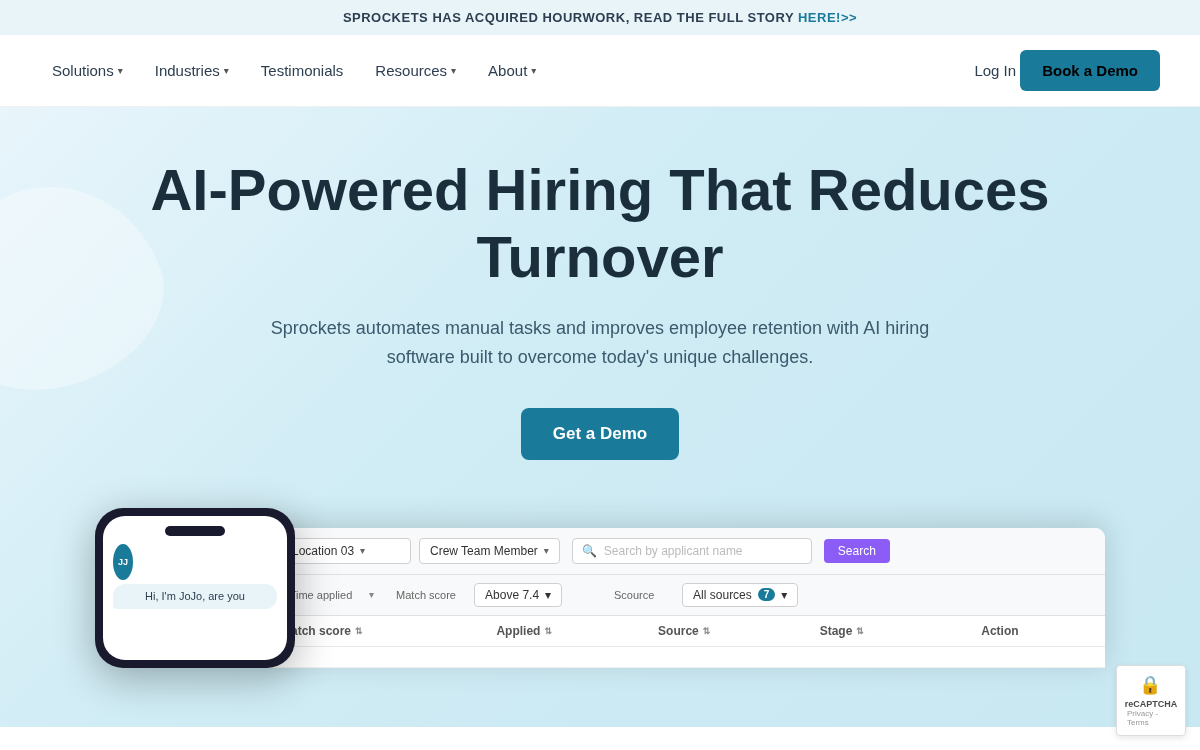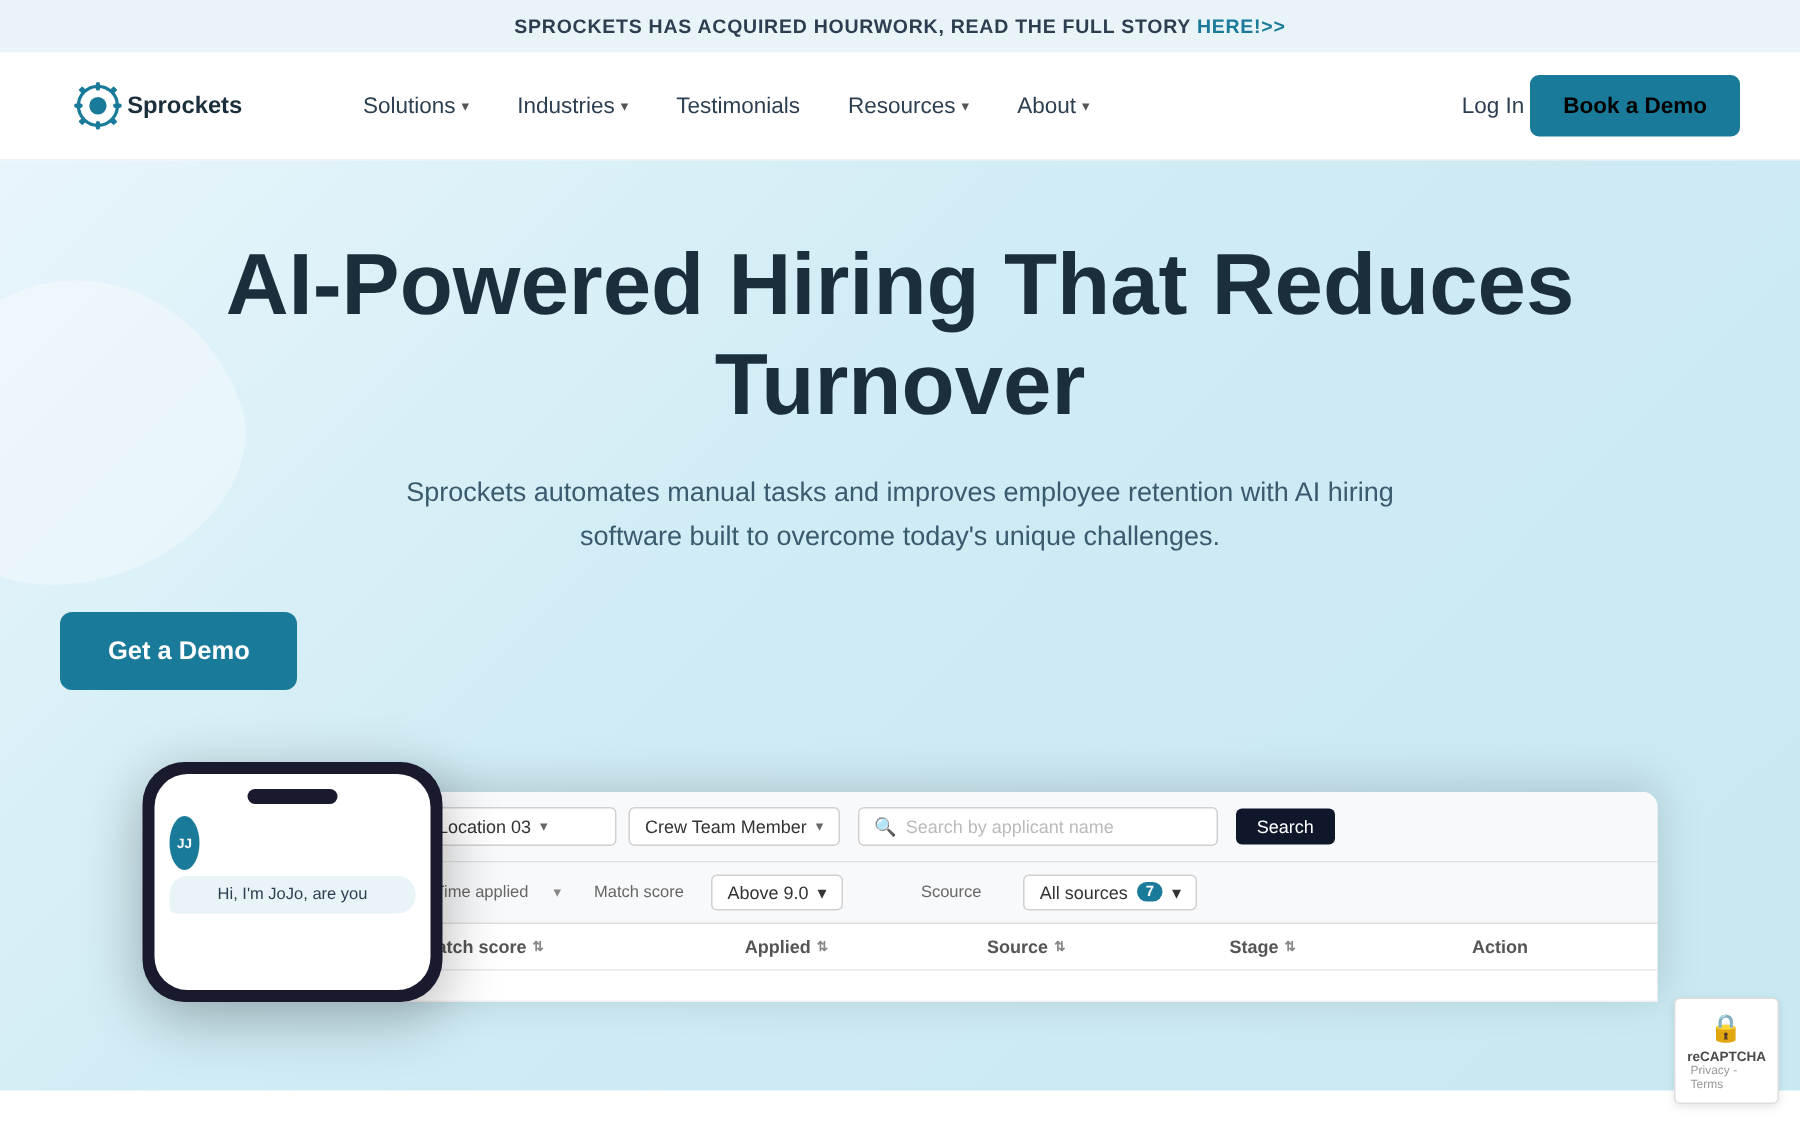--- a/index.html
+++ b/index.html
@@ -117,20 +117,21 @@
     }
     .hero-subtitle {
       font-size: 18px;
       color: #3a5a6e;
       line-height: 1.6;
       max-width: 700px;
       margin: 0 auto 36px;
     }
     .hero-buttons {
       display: flex;
+      justify-content: center;
       gap: 20px;
       margin-bottom: 48px;
     }
     .btn-primary {
       background: #1a7a9a;
       color: #fff;
       border: none;
       border-radius: 8px;
       padding: 16px 32px;
       font-size: 17px;
@@ -247,21 +248,21 @@
       align-items: center;
       border: 1px solid #d0d0d0;
       border-radius: 4px;
       background: #fff;
       padding: 5px 10px;
       gap: 6px;
       flex: 1;
       max-width: 240px;
     }
     .search-btn {
-      background: #0f172a;
+      background: #8b5cf6;
       color: #fff;
       border: none;
       border-radius: 4px;
       padding: 5px 14px;
       font-size: 12px;
       cursor: pointer;
     }
     .dashboard-subheader {
       background: #f8f9fa;
       border-bottom: 1px solid #e0e0e0;
@@ -355,38 +356,20 @@
   </style>
 </head>
 <body>
 
 <div class="announcement-bar">
   <span>SPROCKETS HAS ACQUIRED HOURWORK, READ THE FULL STORY</span>
   <span class="link">HERE!&gt;&gt;</span>
 </div>
 
 <nav class="nav">
-  <div class="logo-area">
-    <svg class="logo-svg" viewBox="0 0 180 70">
-
-      <circle cx="35" cy="35" r="18" fill="none" stroke="#1a7a9a" stroke-width="3"></circle>
-      <circle cx="35" cy="35" r="8" fill="#1a7a9a"></circle>
-
-      <rect x="33" y="13" width="4" height="8" rx="2" fill="#1a7a9a"></rect>
-      <rect x="33" y="49" width="4" height="8" rx="2" fill="#1a7a9a"></rect>
-      <rect x="13" y="33" width="8" height="4" rx="2" fill="#1a7a9a"></rect>
-      <rect x="49" y="33" width="8" height="4" rx="2" fill="#1a7a9a"></rect>
-      <rect x="18" y="18" width="5" height="5" rx="1" fill="#1a7a9a" transform="rotate(45 20.5 20.5)"></rect>
-      <rect x="47" y="18" width="5" height="5" rx="1" fill="#1a7a9a" transform="rotate(45 49.5 20.5)"></rect>
-      <rect x="18" y="47" width="5" height="5" rx="1" fill="#1a7a9a" transform="rotate(45 20.5 49.5)"></rect>
-      <rect x="47" y="47" width="5" height="5" rx="1" fill="#1a7a9a" transform="rotate(45 49.5 49.5)"></rect>
-
-      <text x="62" y="42" font-family="sans-serif" font-size="22" font-weight="700" fill="#1a2e3b">Sprockets</text>
-    </svg>
-  </div>
 
   <div class="nav-links">
     <div class="nav-item">
       <span>Solutions</span>
       <span class="chevron">▾</span>
     </div>
     <div class="nav-item">
       <span>Industries</span>
       <span class="chevron">▾</span>
     </div>
@@ -453,21 +436,21 @@
       </div>
 
       <div class="dashboard-subheader">
         <div style="display:flex; align-items:center; gap:8px;">
           <span class="label-sm">Time applied</span>
           <span class="ch" style="font-size:10px;color:#888;">▾</span>
         </div>
         <div style="display:flex; align-items:center; gap:8px;">
           <span class="label-sm">Match score</span>
           <div class="match-filter">
-            <span>Above 9.0</span>
+            <span>Above 7.4</span>
             <span class="ch">▾</span>
           </div>
         </div>
         <div style="display:flex; align-items:center; gap:8px; margin-left:20px;">
           <span class="label-sm">Scource</span>
           <div class="sources-filter">
             <span>All sources</span>
             <span class="badge">7</span>
             <span class="ch">▾</span>
           </div>

